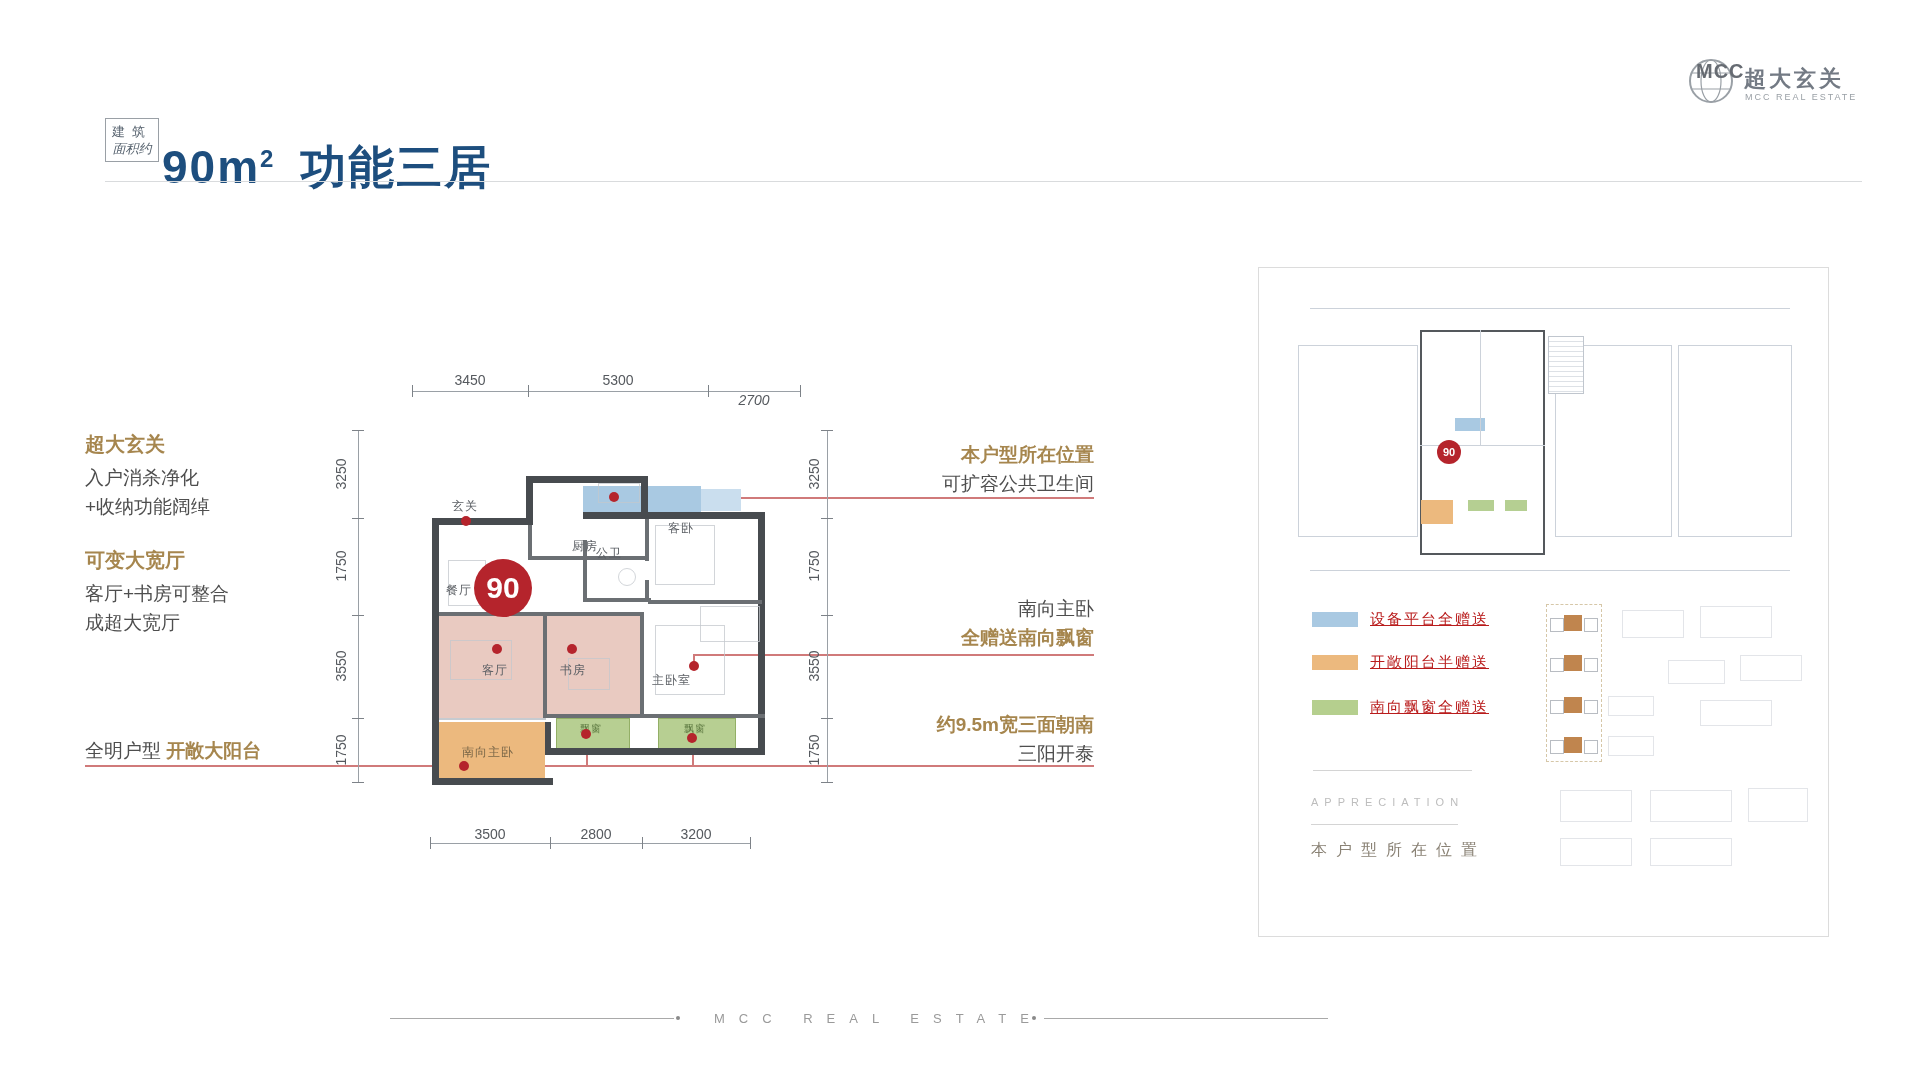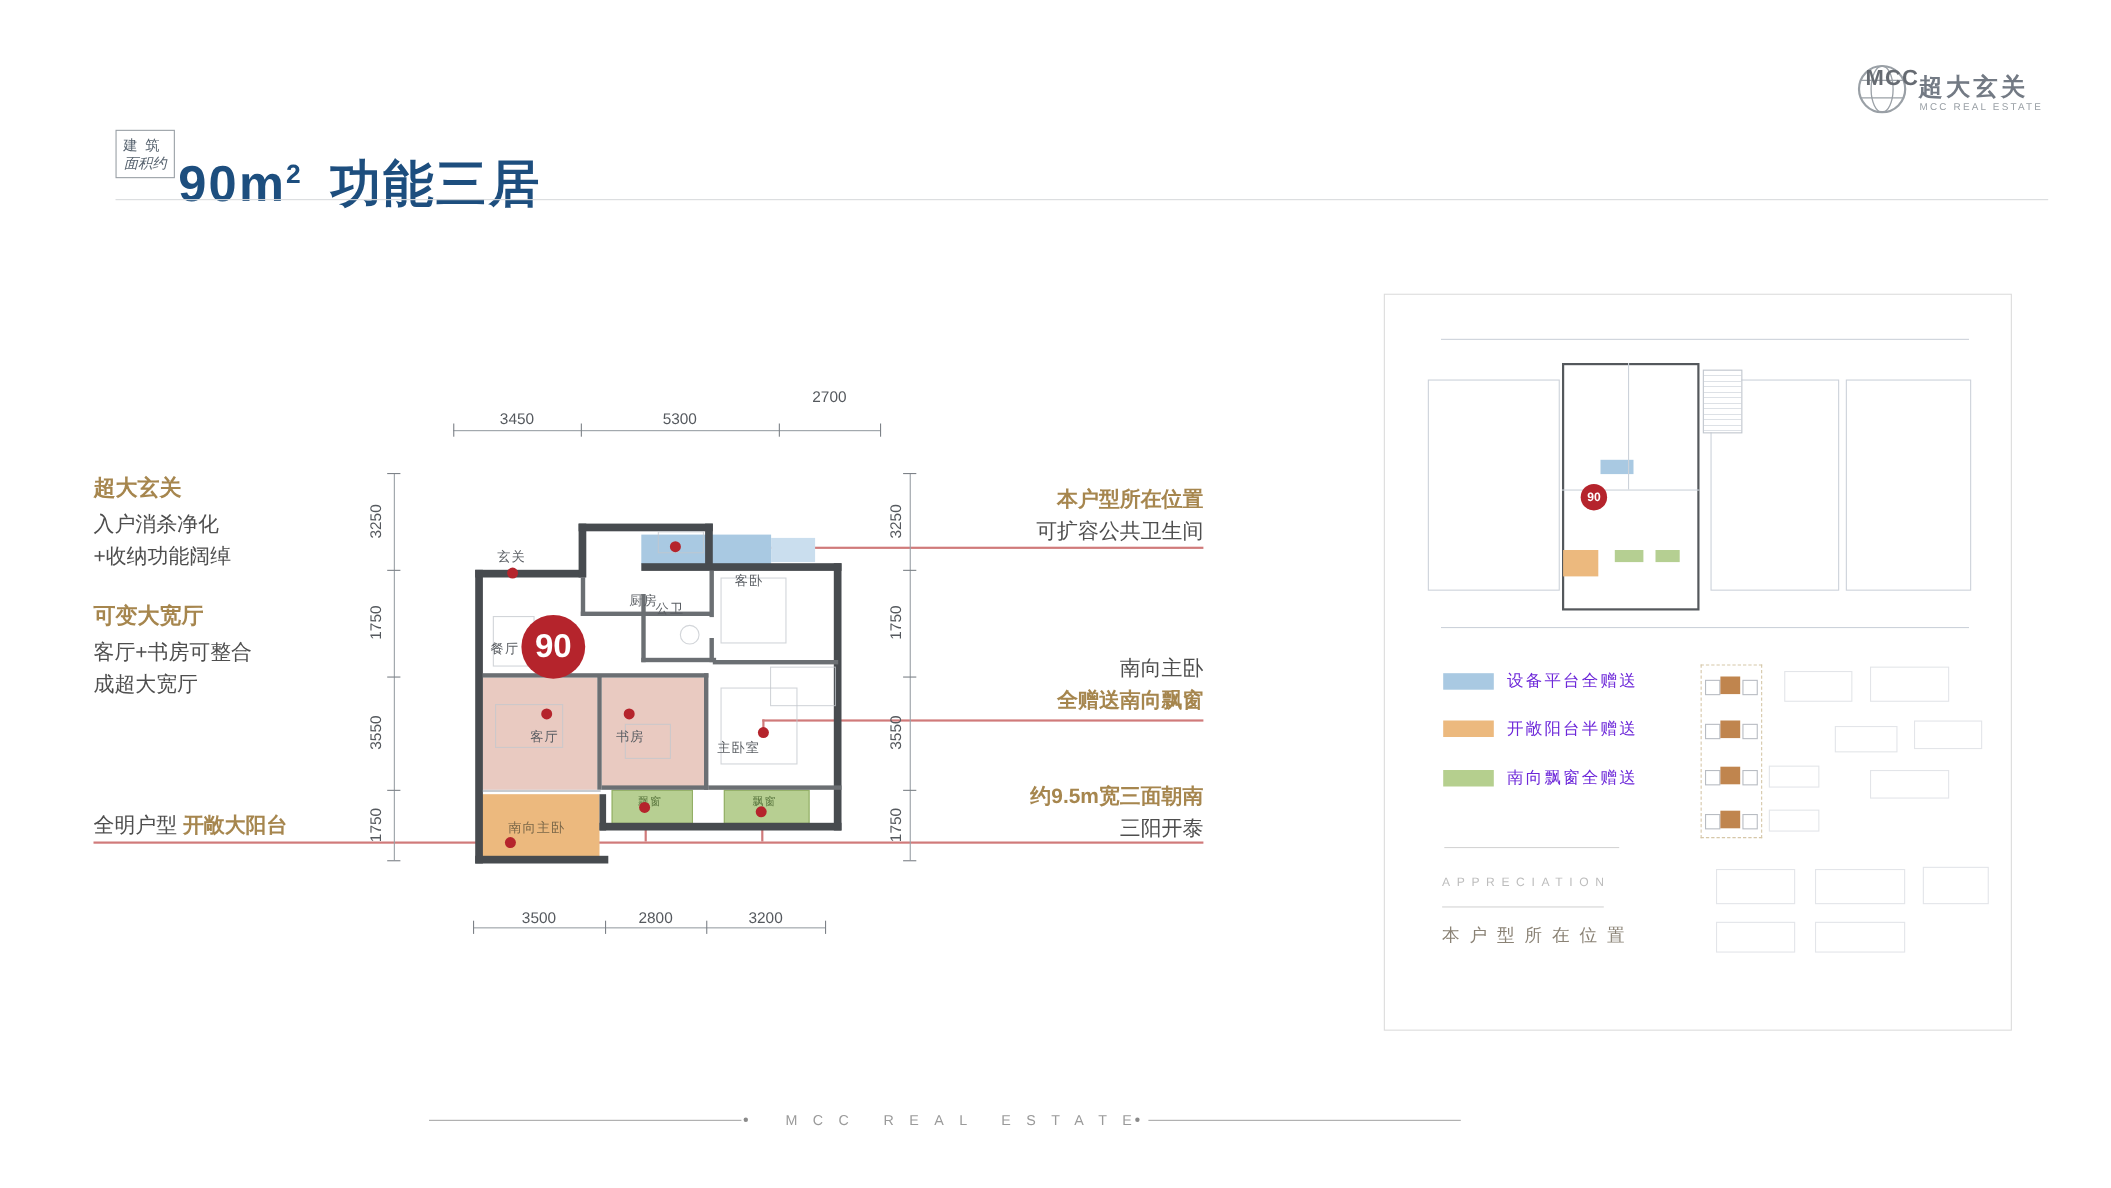--- a/index.html
+++ b/index.html
@@ -50,21 +50,21 @@
   .plate-faint{border:1px solid #ccd2da;}
   .plate-line{background:#ccd2da;}
   .unit-hi{border:2px solid #54585c;box-sizing:border-box;}
   .mini90{width:24px;height:24px;border-radius:50%;background:#b5242c;color:#fff;
           font-size:11px;font-weight:bold;text-align:center;line-height:24px;}
   .legend-row{display:flex;align-items:center;gap:12px;}
   .sw{width:46px;height:15px;}
   .sw-blue{background:#a9c9e2;}
   .sw-orange{background:#ecb97e;}
   .sw-green{background:#b5cf8e;}
-  .legend-lab{font-size:15px;color:#6d28d9;letter-spacing:2px;}
+  .legend-lab{font-size:15px;color:#b91c1c;letter-spacing:2px;text-decoration:underline;}
   .pdiv{height:1px;background:#d4d4d4;}
   .wmark{font-size:11px;color:#bdbdbd;letter-spacing:6px;}
   .loc-lab{font-size:16px;color:#8a8275;letter-spacing:9px;}
   .bldg-wing{border:1px solid #b8bcc2;width:12px;height:12px;position:absolute;top:6px;}
   .bldg-core{position:absolute;left:14px;top:3px;width:18px;height:16px;background:#c0854e;}
   .site-faint{border:1px solid #e3e5e9;position:absolute;}
   
   .foot-line{height:1px;background:#a9a9a9;}
   .foot-dot{width:4px;height:4px;border-radius:50%;background:#8a8a8a;}
   .foot-txt{font-size:13px;color:#9a9a9a;letter-spacing:14px;}
@@ -131,21 +131,21 @@
   <div class="abs leader" style="left:586px;top:736px;width:2px;height:29px;"></div>
   <div class="abs leader" style="left:692px;top:742px;width:2px;height:23px;"></div>
 
   <div class="abs dim-line" style="left:412px;top:391px;width:388px;height:1px;"></div>
   <div class="abs dim-tick" style="left:412px;top:385px;width:1px;height:12px;"></div>
   <div class="abs dim-tick" style="left:528px;top:385px;width:1px;height:12px;"></div>
   <div class="abs dim-tick" style="left:708px;top:385px;width:1px;height:12px;"></div>
   <div class="abs dim-tick" style="left:800px;top:385px;width:1px;height:12px;"></div>
   <div class="abs dim-txt" style="left:440px;top:372px;">3450</div>
   <div class="abs dim-txt" style="left:588px;top:372px;">5300</div>
-  <div class="abs dim-txt" style="left:724px;top:352px;">2700</div>
+  <div class="abs dim-txt" style="left:724px;top:392px;font-style:italic;">2700</div>
 
   <div class="abs dim-line" style="left:430px;top:843px;width:320px;height:1px;"></div>
   <div class="abs dim-tick" style="left:430px;top:837px;width:1px;height:12px;"></div>
   <div class="abs dim-tick" style="left:550px;top:837px;width:1px;height:12px;"></div>
   <div class="abs dim-tick" style="left:642px;top:837px;width:1px;height:12px;"></div>
   <div class="abs dim-tick" style="left:750px;top:837px;width:1px;height:12px;"></div>
   <div class="abs dim-txt" style="left:460px;top:826px;">3500</div>
   <div class="abs dim-txt" style="left:566px;top:826px;">2800</div>
   <div class="abs dim-txt" style="left:666px;top:826px;">3200</div>
 

